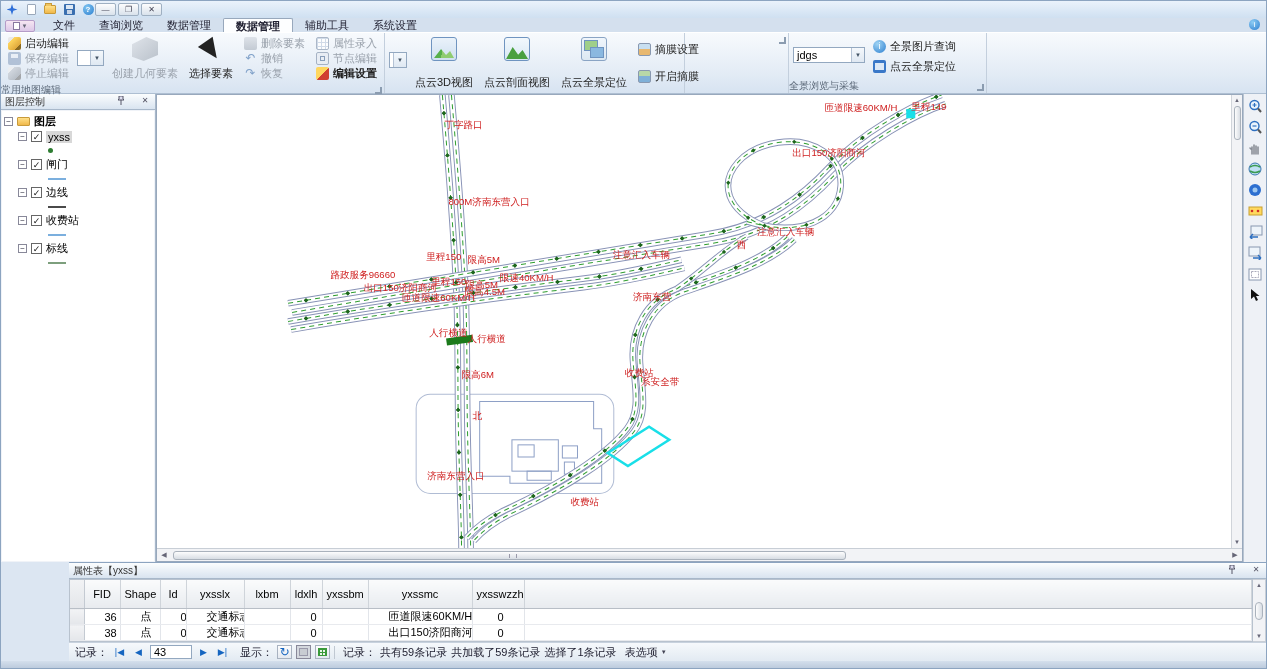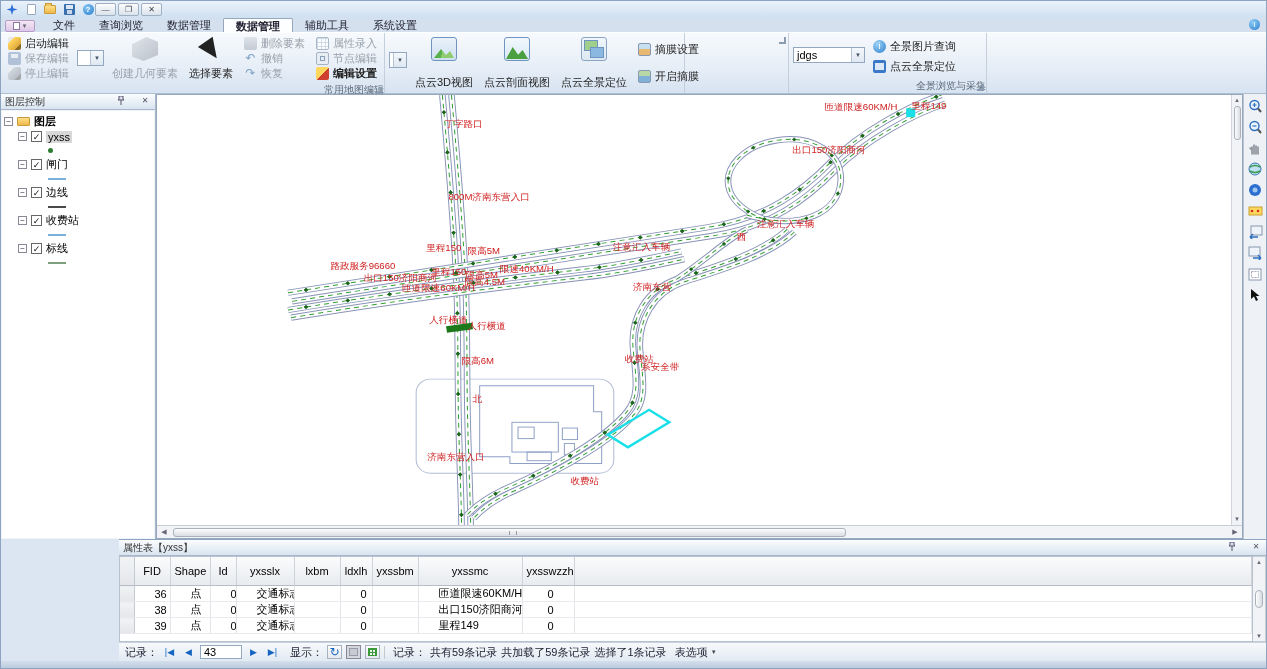--- a/index.html
+++ b/index.html
@@ -28,21 +28,21 @@
   .appmenu-btn .pg { width:7px; height:8px; background:#fff; border:1px solid #8878a0; }
   .appmenu-btn .da { font-size:6px; color:#667; }
   .apptab { font-size:11px; color:#223; padding:1px 12px; height:14px; line-height:13px; }
   .apptab.active { background:#fdfeff; border:1px solid #98a8bc; border-bottom:none; border-radius:2px 2px 0 0; font-weight:bold; }
   .tab-info { position:absolute; right:6px; top:1px; width:11px; height:11px; border-radius:50%; background:radial-gradient(circle at 35% 30%,#8ecdf4,#2d7fd0); color:#fff; font-size:8px; text-align:center; line-height:11px; }
 
   
   .ribbon { height:62px; background:linear-gradient(#f7fafd,#e2ebf5 70%,#d7e3f1); border-top:1px solid #fff; border-bottom:1px solid #aebfd2; display:flex; flex:0 0 auto; }
   .rgroup { border-right:1px solid #c3cfdd; display:flex; flex-direction:column; }
   .rbody { flex:1; display:flex; align-items:stretch; padding:2px 4px; gap:5px; }
-  .rlabel { height:13px; font-size:10px; color:#5d6a7a; text-align:right; line-height:12px; position:relative; }
+  .rlabel { height:13px; font-size:10px; color:#5d6a7a; text-align:left; line-height:12px; position:relative; }
   .launcher { position:absolute; right:2px; bottom:2px; width:7px; height:7px; border-right:2px solid #8b9cb0; border-bottom:2px solid #8b9cb0; }
   .sbtncol { display:flex; flex-direction:column; justify-content:space-between; padding:1px 0; }
   .sbtn { display:flex; align-items:center; gap:4px; font-size:11px; height:15px; padding:0 3px; white-space:nowrap; color:#222; }
   .sbtn.disabled { color:#9aa2ac; }
   .sbtn.bold { font-weight:bold; }
   .bigbtn { display:flex; flex-direction:column; align-items:center; justify-content:space-between; font-size:11px; padding:2px 3px 1px; white-space:nowrap; color:#222; }
   .bigbtn.disabled { color:#9aa2ac; }
   .combo { width:84px; height:16px; border:1px solid #93a8c0; background:#fff; display:flex; align-items:center; justify-content:space-between; font-size:11px; padding:0 0 0 3px; align-self:center; }
   .combo .arr { width:13px; height:14px; background:linear-gradient(#f4f8fc,#dfe8f2); border-left:1px solid #b4c2d4; font-size:6px; display:flex; align-items:center; justify-content:center; color:#456; }
   .icx { display:inline-block; width:13px; height:13px; border-radius:2px; flex:0 0 auto; }
@@ -102,21 +102,21 @@
   .vscroll .vthumb { width:7px; height:34px; background:linear-gradient(90deg,#fdfdfd,#d8dde4); border:1px solid #aab2bc; border-radius:3px; }
   .hscroll { height:13px; background:#f2f3f6; border-top:1px solid #c8ced6; display:flex; align-items:center; flex:0 0 auto; }
   .hscroll .sarr { width:14px; text-align:center; font-size:7px; color:#667; }
   .hthumb { height:9px; width:62%; margin-left:2px; background:linear-gradient(#fdfdfd,#d8dde4); border:1px solid #aab2bc; border-radius:3px; position:relative; }
   .hthumb:before { content:""; position:absolute; left:50%; top:2px; width:6px; height:4px; border-left:1px solid #99a; border-right:1px solid #99a; }
 
   .right-toolbar { width:23px; background:#eef1f6; border-left:1px solid #b8c4d2; display:flex; flex-direction:column; align-items:center; padding-top:4px; gap:5px; }
   .rt-btn { width:17px; height:16px; display:flex; align-items:center; justify-content:center; }
 
   
-  .bottom-panel { height:122px; border-top:1px solid #8ca4c0; background:#eef2f7; display:flex; flex-direction:column; flex:0 0 auto; margin-left:118px; }
+  .bottom-panel { height:99px; border-top:1px solid #8ca4c0; background:#eef2f7; display:flex; flex-direction:column; flex:0 0 auto; margin-left:68px; }
   .attr-body { flex:1; display:flex; min-height:0; }
   .attr-table { flex:1; background:#fff; border:1px solid #b8c2ce; overflow:hidden; }
   table { border-collapse:collapse; font-size:11px; width:100%; table-layout:fixed; }
   th { background:linear-gradient(#fafbfc,#e8ebef); border-right:1px solid #cfd4da; border-bottom:1px solid #b8bec6; font-weight:normal; text-align:center; padding:8px 4px; height:15px; white-space:nowrap; overflow:hidden; }
   td { border-right:1px solid #e2e5ea; border-bottom:1px solid #e8eaee; padding:0 20px; height:14px; white-space:nowrap; overflow:hidden; }
   td.num { text-align:right; }
   td.sel-cell,th.sel-cell { background:linear-gradient(#f2f3f5,#e4e6ea); border-right:1px solid #c4cad2; }
   .attr-vscroll { width:13px; background:#f2f3f6; border:1px solid #c8ced6; border-left:none; display:flex; flex-direction:column; align-items:center; justify-content:space-between; font-size:6px; color:#667; padding:2px 0; }
   .attr-vscroll .vthumb { width:8px; height:18px; background:linear-gradient(90deg,#fdfdfd,#d8dde4); border:1px solid #aab2bc; border-radius:4px; }
 

